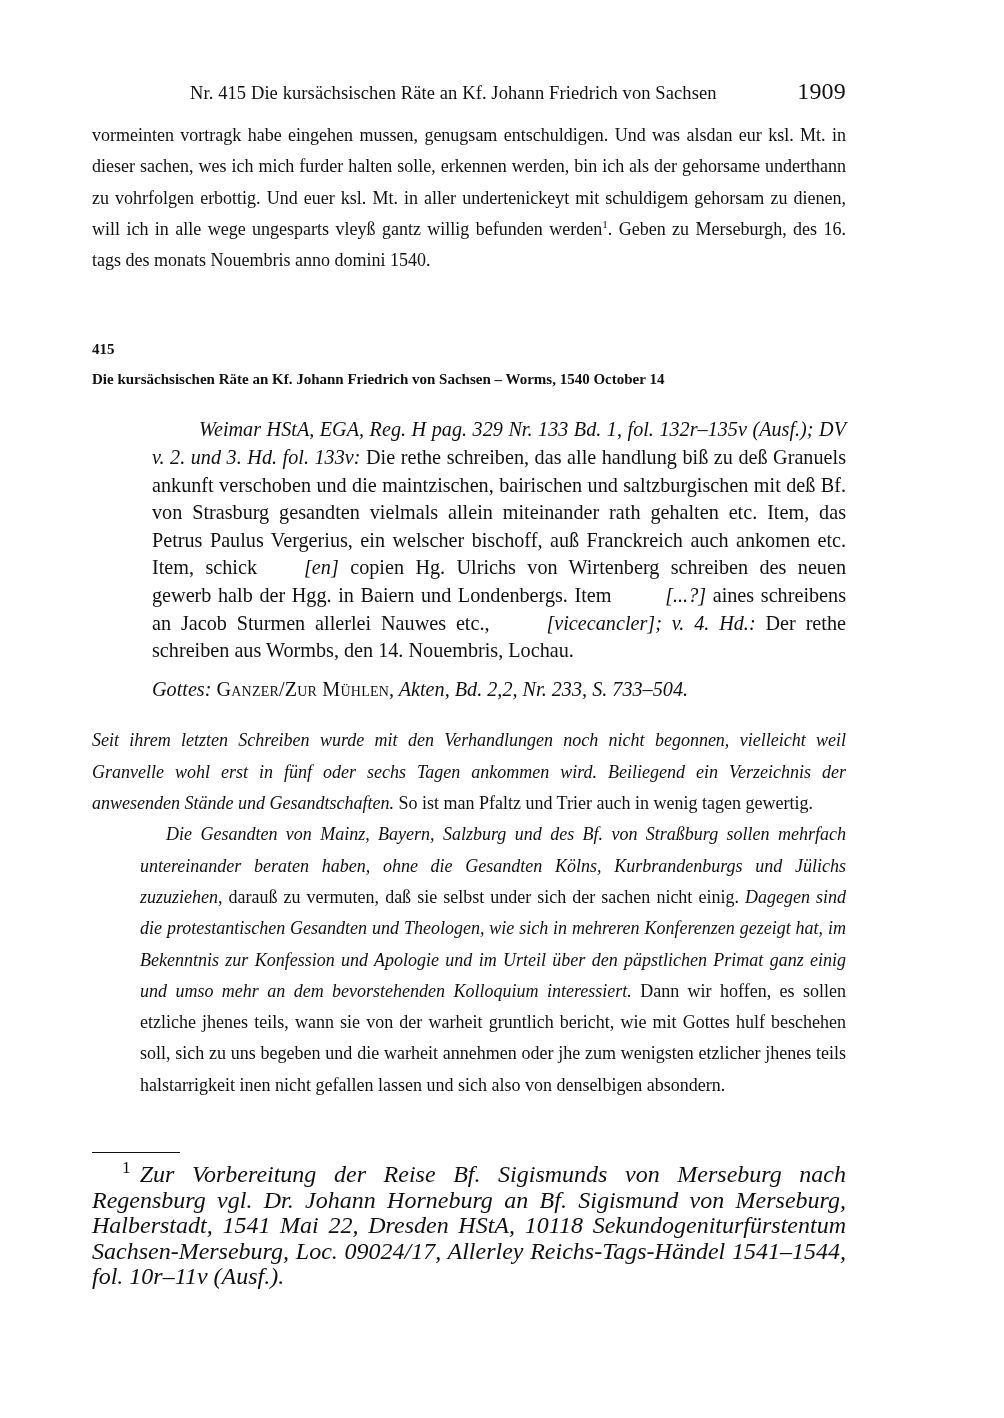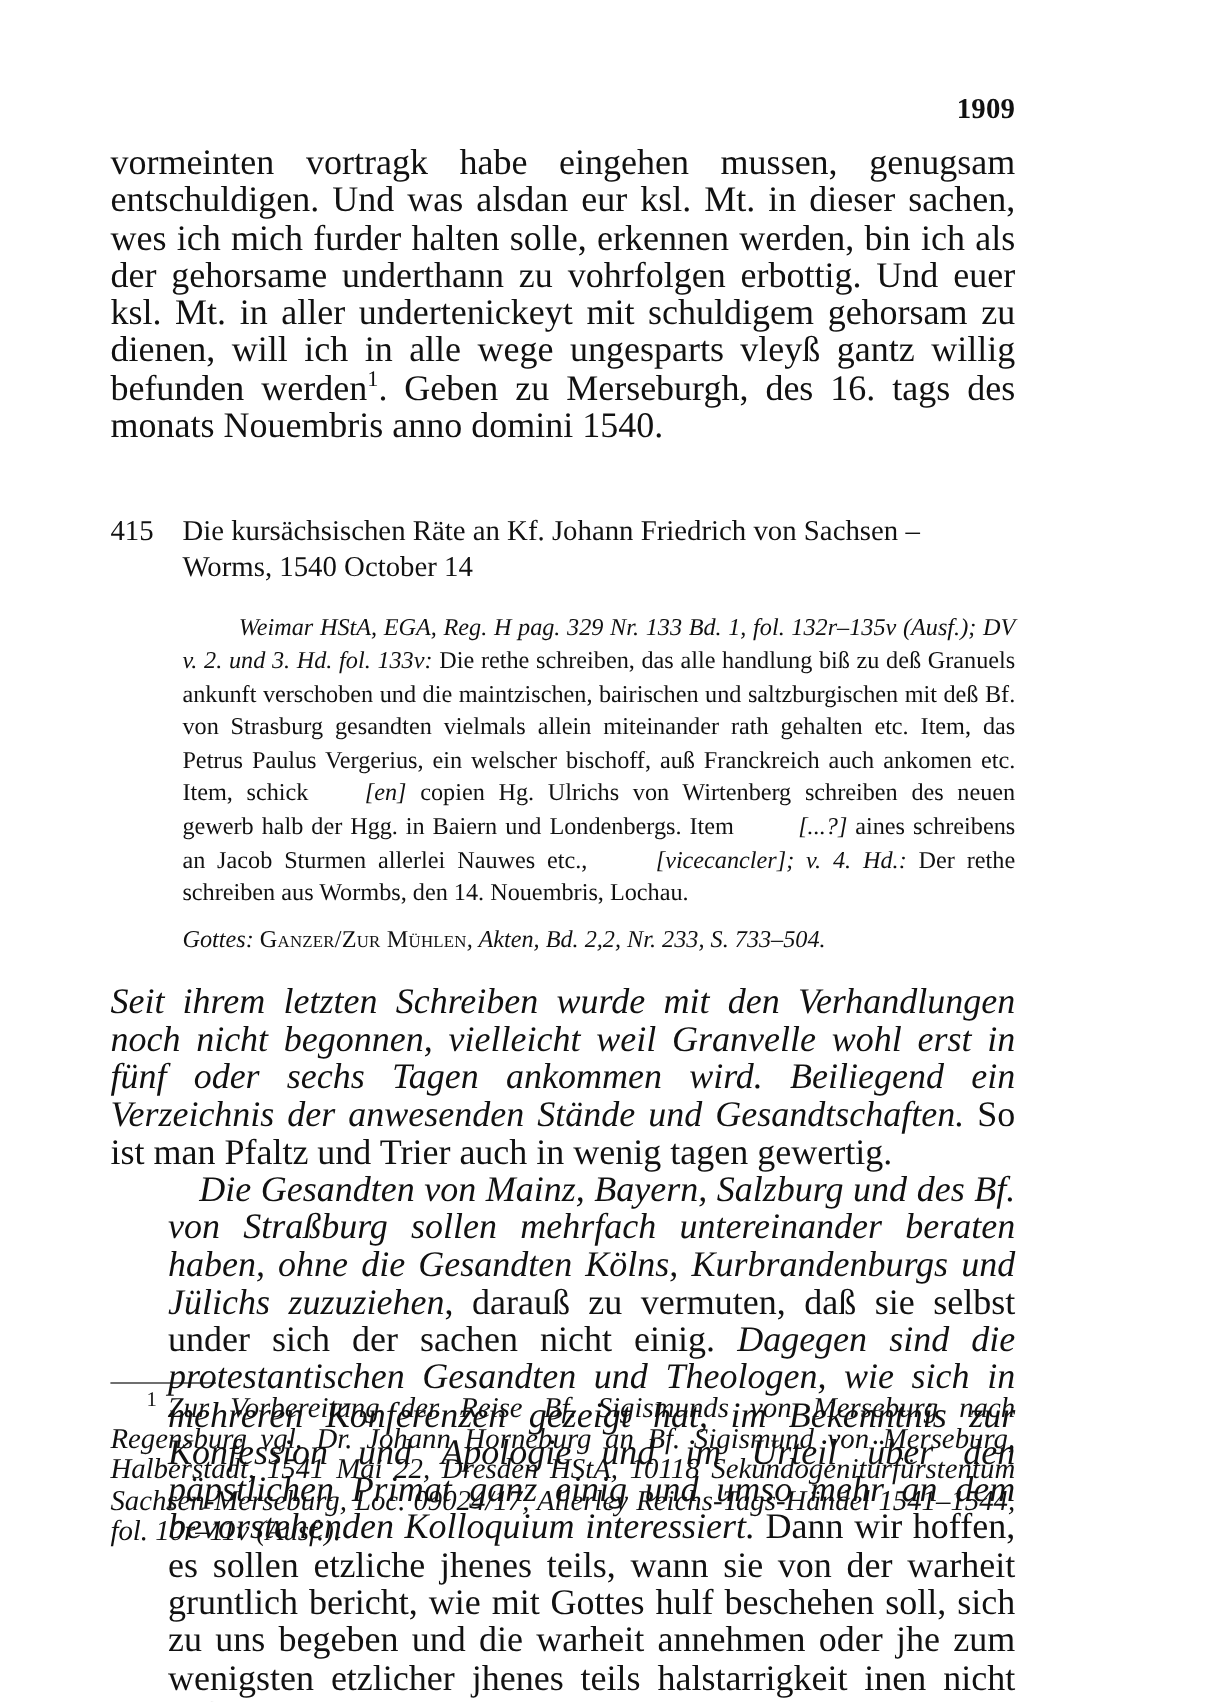--- a/index.html
+++ b/index.html
@@ -38,59 +38,59 @@
   }
   .running-head .rh-title {
     flex: 0 0 auto;
     margin-left: 98px;
     white-space: nowrap;
   }
   .running-head .rh-page {
     margin-left: auto;
     font-size: 24px;
     letter-spacing: 0.2px;
-    font-weight: bold;
   }
 
   
   .column {
     position: absolute;
     left: 92px;
     top: 120px;
     width: 754px;
   }
 
   p {
     margin: 0;
     text-align: justify;
     text-justify: inter-word;
     hyphens: manual;
   }
 
   .body-text {
-    font-size: 30px;
+    font-size: 18px;
     line-height: 31.3px;
     text-indent: 0;
   }
   .body-text.indent {
     text-indent: 26px;
     margin-left: 48px;
   }
 
   .spacer-lg { height: 58px; }
   .spacer-md { height: 22px; }
   .spacer-sm { height: 11px; }
 
   
   .section-heading {
     display: flex;
     align-items: flex-start;
-    font-weight: normal;
-    font-size: 24px;
+    font-weight: bold;
+    font-size: 15px;
     line-height: 30px;
+    flex-direction: column;
   }
   .section-heading .sh-number {
     flex: 0 0 auto;
     width: 60px;
   }
   .section-heading .sh-title {
     flex: 1 1 auto;
   }
 
   
@@ -152,20 +152,21 @@
     line-height: 0;
     margin-right: 9px;
   }
 </style>
 </head>
 <body>
 
 <div class="page">
 
   <div class="running-head">
+    <span class="rh-title">Nr. 415 Die kursächsischen Räte an Kf. Johann Friedrich von Sachsen</span>
     <span class="rh-page">1909</span>
   </div>
 
   <div class="column">
 
     <p class="body-text"><span>vormeinten vortragk habe eingehen mussen, genugsam entschuldigen. Und was alsdan eur ksl. Mt. in dieser sachen, wes ich mich furder halten solle, erkennen werden, bin ich als der gehorsame underthann zu vohrfolgen erbottig. Und euer ksl. Mt. in aller undertenickeyt mit schuldigem gehorsam zu dienen, will ich in alle wege ungesparts vleyß gantz willig befunden werden</span><sup>1</sup><span>. Geben zu Merseburgh, des 16. tags des monats Nouembris anno domini 1540.</span></p>
 
     <div class="spacer-lg"></div>
 
     <div class="section-heading">

